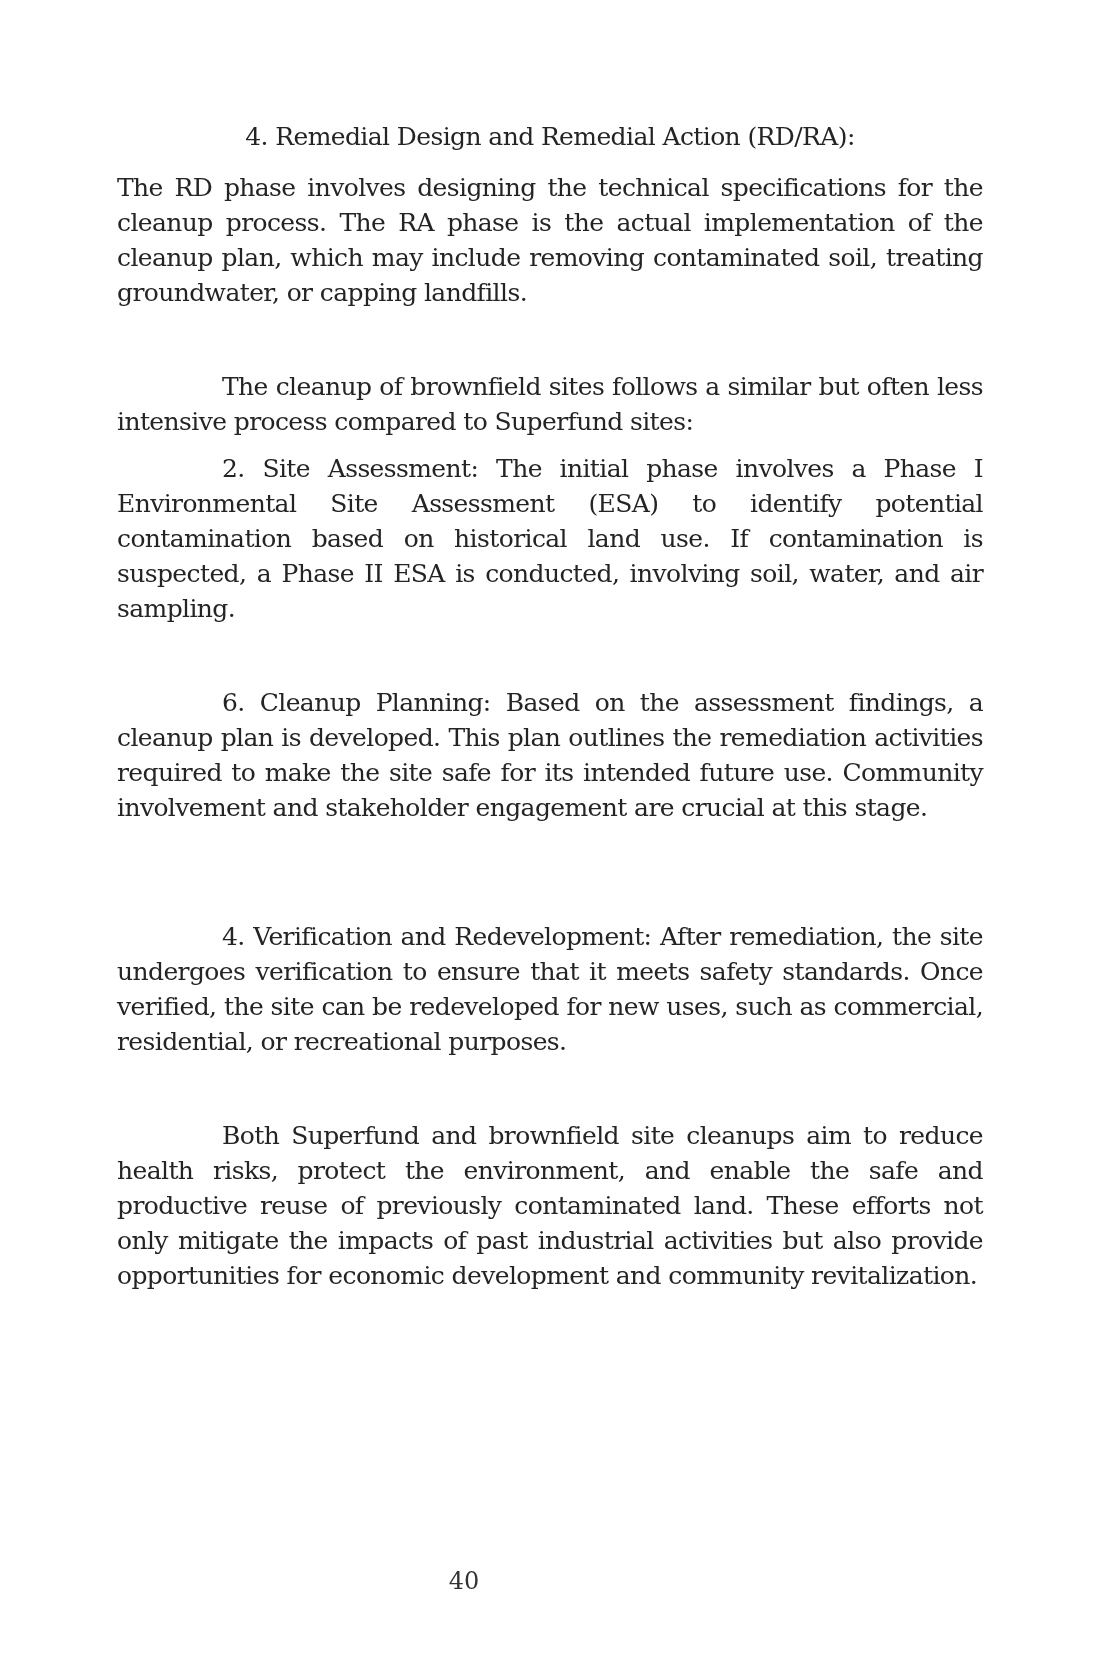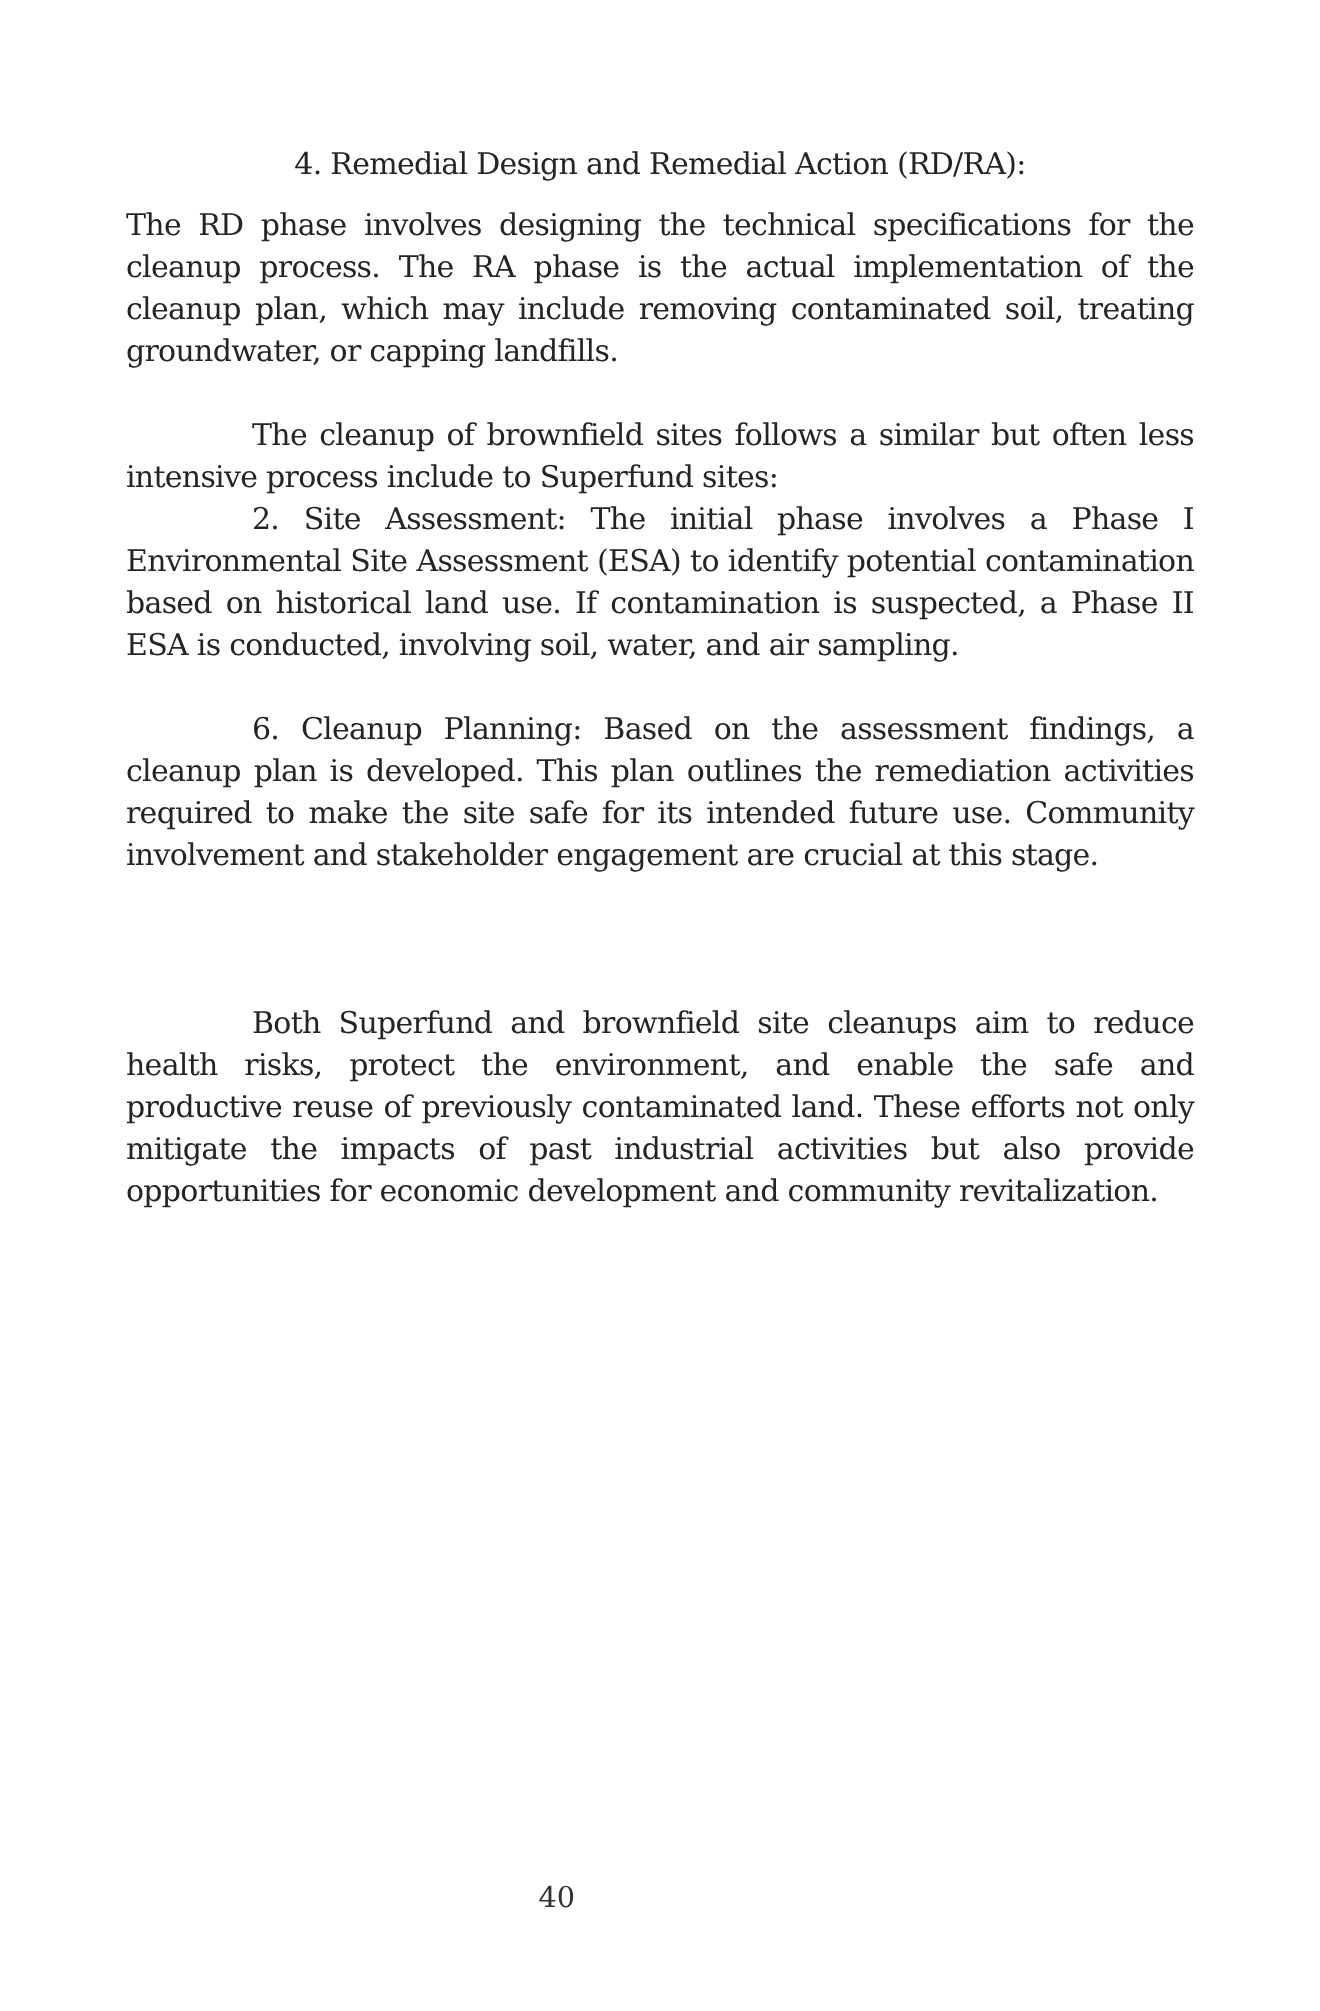--- a/index.html
+++ b/index.html
@@ -25,21 +25,21 @@
     letter-spacing: -0.6px;
   }
   .heading {
     text-align: center;
     margin: 16px;
     font-weight: normal;
     font-size: 25px;
     line-height: 35px;
   }
   .para {
-    margin: 0;
+    margin: 12px;
     text-align: justify;
     text-align-last: left;
   }
   .para.indent {
     text-indent: 105px;
   }
   .spacer {
     height: 35px;
   }
   .page-number {
@@ -56,31 +56,32 @@
 </head>
 <body>
 
 <div class="page-body">
   <h3 class="heading">4. Remedial Design and Remedial Action (RD/RA):</h3>
   <p class="para">The RD phase involves designing the technical specifications for the cleanup process. The RA phase is the actual implementation of the cleanup plan, which may include removing contaminated soil, treating groundwater, or capping landfills.</p>
 
 
   <div class="spacer"></div>
 
-  <p class="para indent">The cleanup of brownfield sites follows a similar but often less intensive process include to Superfund sites:</p>
+  <p class="para indent">The cleanup of brownfield sites follows a similar but often less intensive process compared to Superfund sites:</p>
   <p class="para indent">2. Site Assessment: The initial phase involves a Phase I Environmental Site Assessment (ESA) to identify potential contamination based on historical land use. If contamination is suspected, a Phase II ESA is conducted, involving soil, water, and air sampling.</p>
 
   <div class="spacer"></div>
 
   <p class="para indent">6. Cleanup Planning: Based on the assessment findings, a cleanup plan is developed. This plan outlines the remediation activities required to make the site safe for its intended future use. Community involvement and stakeholder engagement are crucial at this stage.</p>
 
   <div class="spacer"></div>
 
 
   <div class="spacer"></div>
 
+  <p class="para indent">4. Verification and Redevelopment: After remediation, the site undergoes verification to ensure that it meets safety standards. Once verified, the site can be redeveloped for new uses, such as commercial, residential, or recreational purposes.</p>
 
   <div class="spacer"></div>
 
   <p class="para indent">Both Superfund and brownfield site cleanups aim to reduce health risks, protect the environment, and enable the safe and productive reuse of previously contaminated land. These efforts not only mitigate the impacts of past industrial activities but also provide opportunities for economic development and community revitalization.</p>
 </div>
 
 <div class="page-number">40</div>
 
 </body></html>

